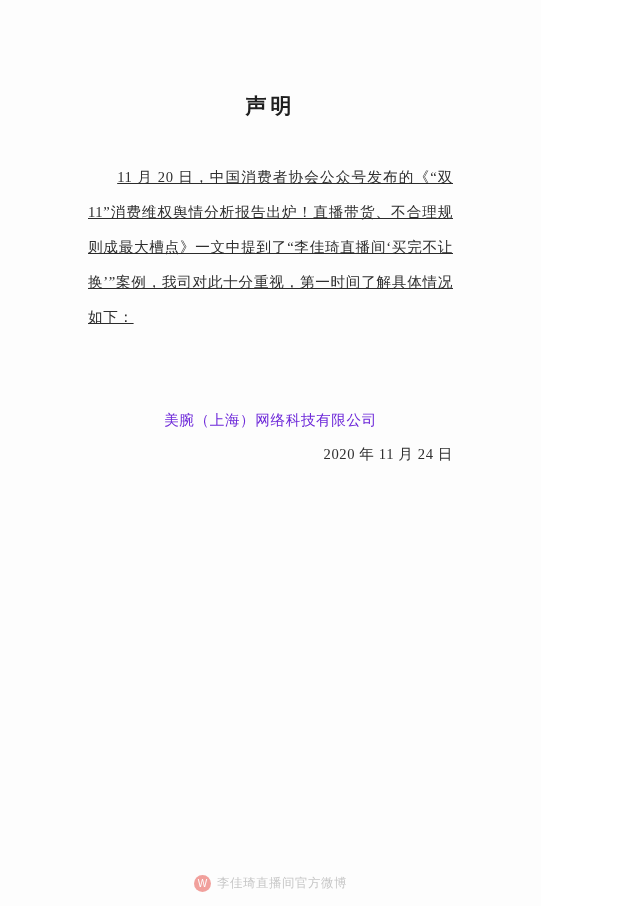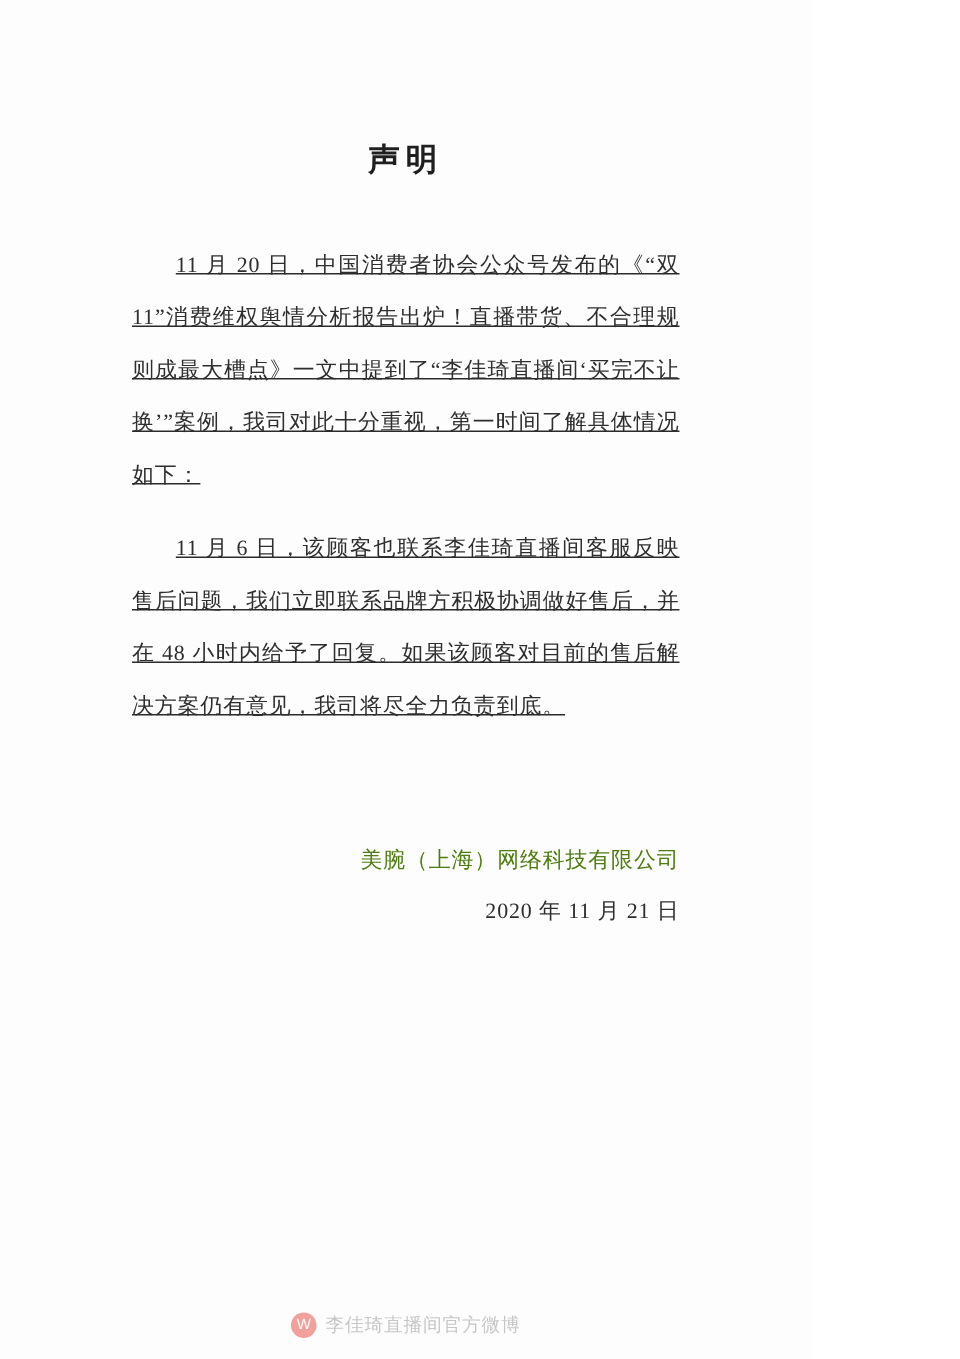--- a/index.html
+++ b/index.html
@@ -47,22 +47,23 @@
     margin: 0 0 14px 0;
     letter-spacing: 0.6px;
   }
   .sign-area {
     margin: 68px 88px 0 88px;
     text-align: right;
   }
   .sign-company {
     font-size: 14.6px;
     line-height: 34px;
-    color: #4d7c0f;
+    color: #6d28d9;
     letter-spacing: 0.6px;
+    text-align: center;
   }
   .sign-date {
     font-size: 14.6px;
     line-height: 34px;
     color: #2e2e2e;
     letter-spacing: 0.6px;
   }
   .watermark {
     position: absolute;
     left: 0;
@@ -97,26 +98,25 @@
 </style>
 </head>
 <body>
 
 <div class="page">
 
   <h1 class="doc-title">声明</h1>
 
   <div class="body-area">
     <p class="para">11 月 20 日，中国消费者协会公众号发布的《“双 11”消费维权舆情分析报告出炉！直播带货、不合理规则成最大槽点》一文中提到了“李佳琦直播间‘买完不让换’”案例，我司对此十分重视，第一时间了解具体情况如下：</p>
-    <p class="para">11 月 6 日，该顾客也联系李佳琦直播间客服反映售后问题，我们立即联系品牌方积极协调做好售后，并在 48 小时内给予了回复。如果该顾客对目前的售后解决方案仍有意见，我司将尽全力负责到底。</p>
   </div>
 
   <div class="sign-area">
     <div class="sign-company">美腕（上海）网络科技有限公司</div>
-    <div class="sign-date">2020 年 11 月 21 日</div>
+    <div class="sign-date">2020 年 11 月 24 日</div>
   </div>
 
   <div class="watermark">
     <span class="weibo-icon">W</span>
     <span class="watermark-text">李佳琦直播间官方微博</span>
   </div>
 
 </div>
 
 </body></html>

